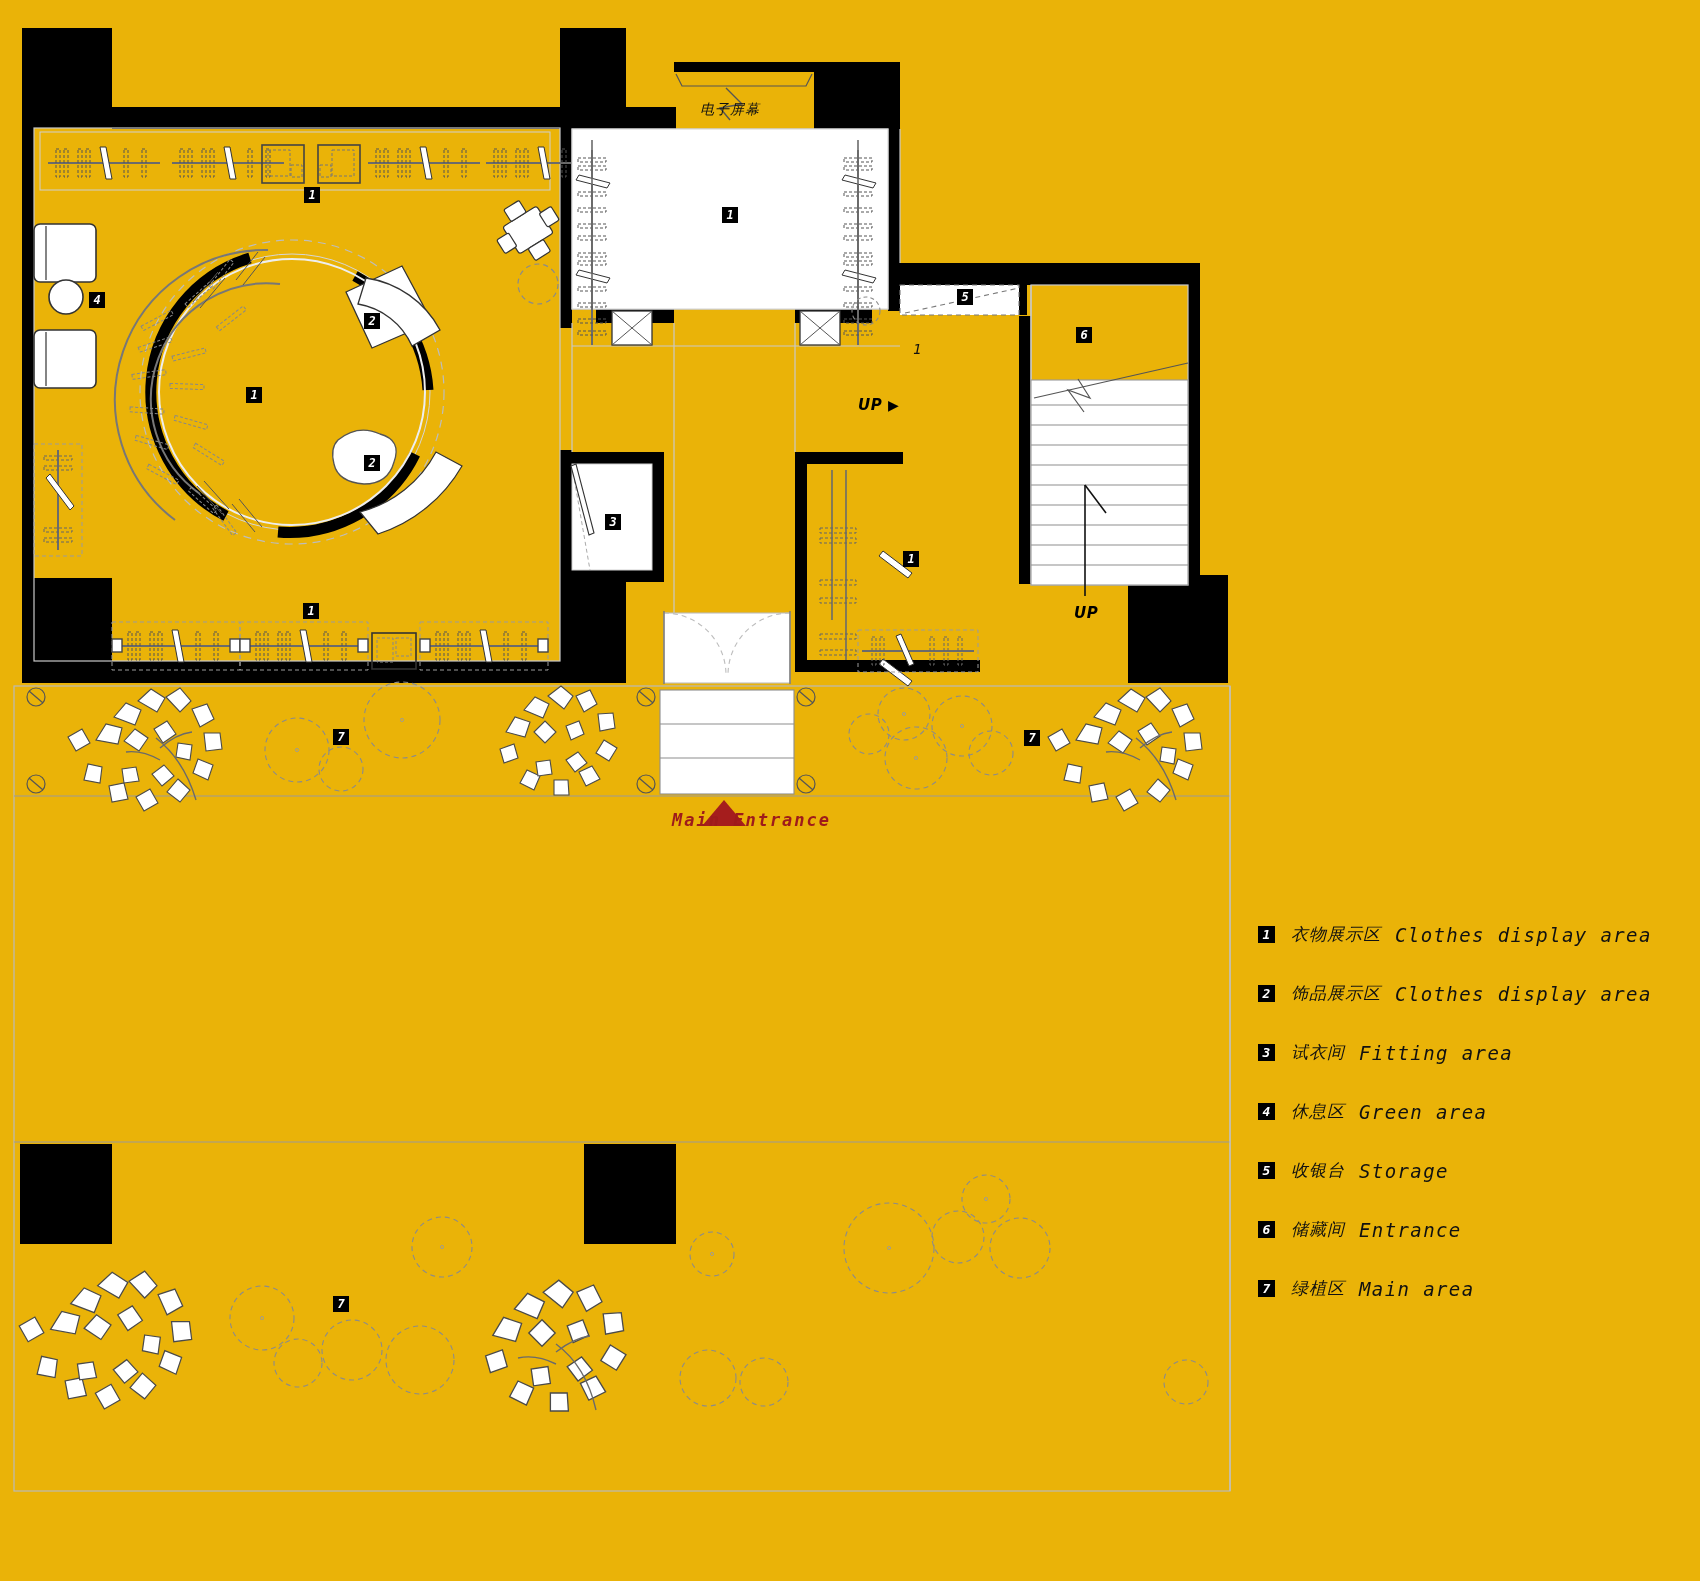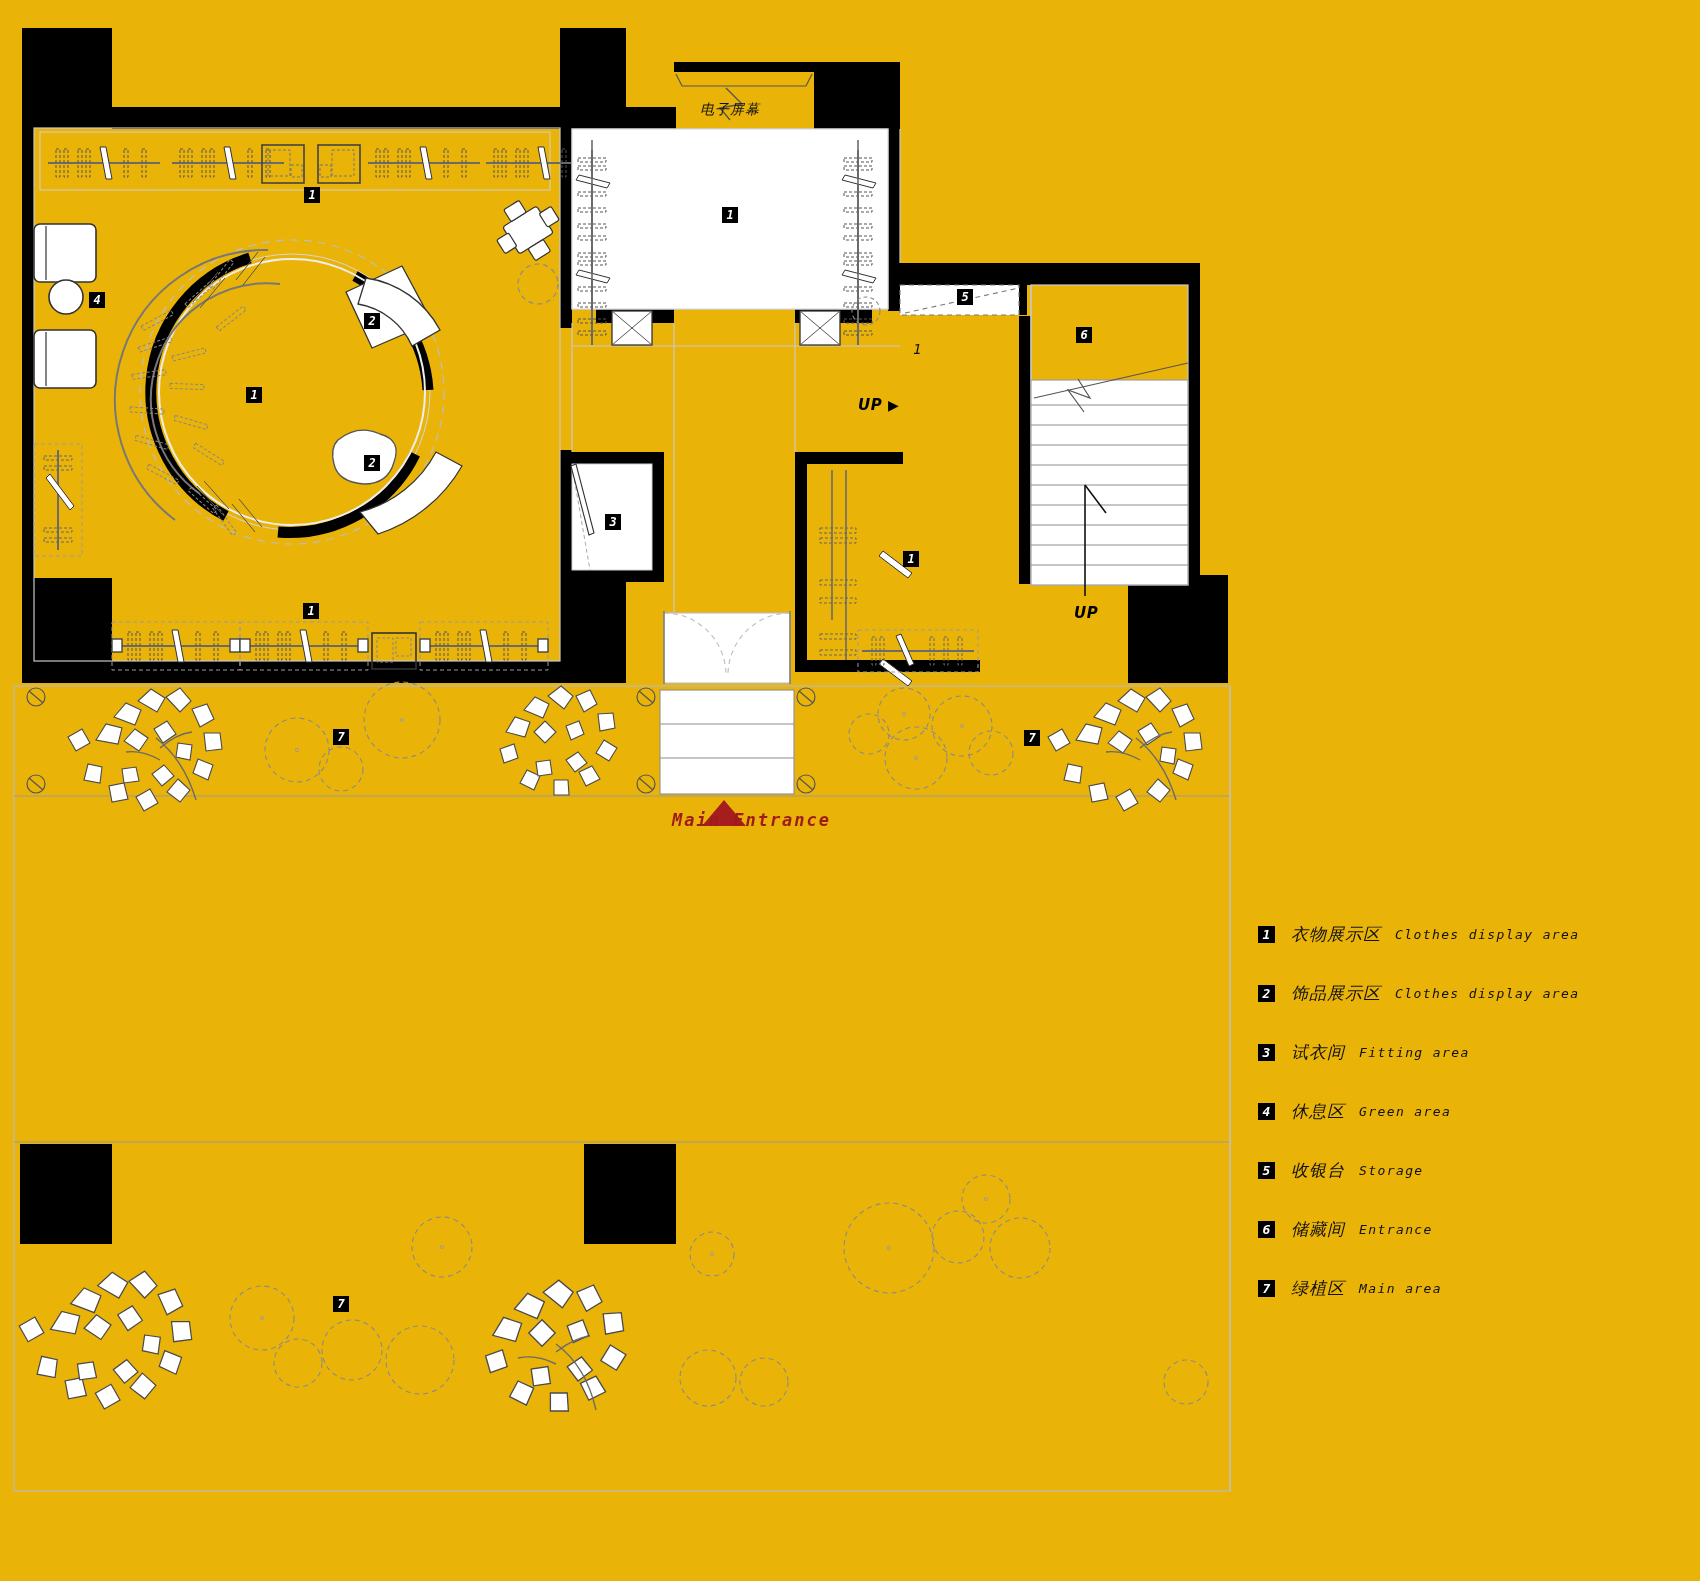--- a/index.html
+++ b/index.html
@@ -21,21 +21,21 @@
     font-size:13px;font-weight:bold;line-height:17px;text-align:center;
     flex:0 0 auto;margin-right:16px;
   }
   .leg-cn{
     font-family:"DejaVu Sans","Liberation Sans",sans-serif;
     font-size:17px;color:#111;letter-spacing:1px;white-space:nowrap;
     margin-right:14px;
   }
   .leg-en{
     font-family:"DejaVu Sans Mono","Liberation Mono",monospace;
-    font-size:13px;color:#111;letter-spacing:1.4px;white-space:nowrap;
+    font-size:19px;color:#111;letter-spacing:1.4px;white-space:nowrap;
   }
 
   
   .marker{
     position:absolute;background:#000;color:#fff;
     font-family:"DejaVu Sans Mono","Liberation Mono",monospace;
     font-weight:bold;text-align:center;
   }
   .m-sm{width:16px;height:16px;font-size:12px;line-height:16px;}
 

